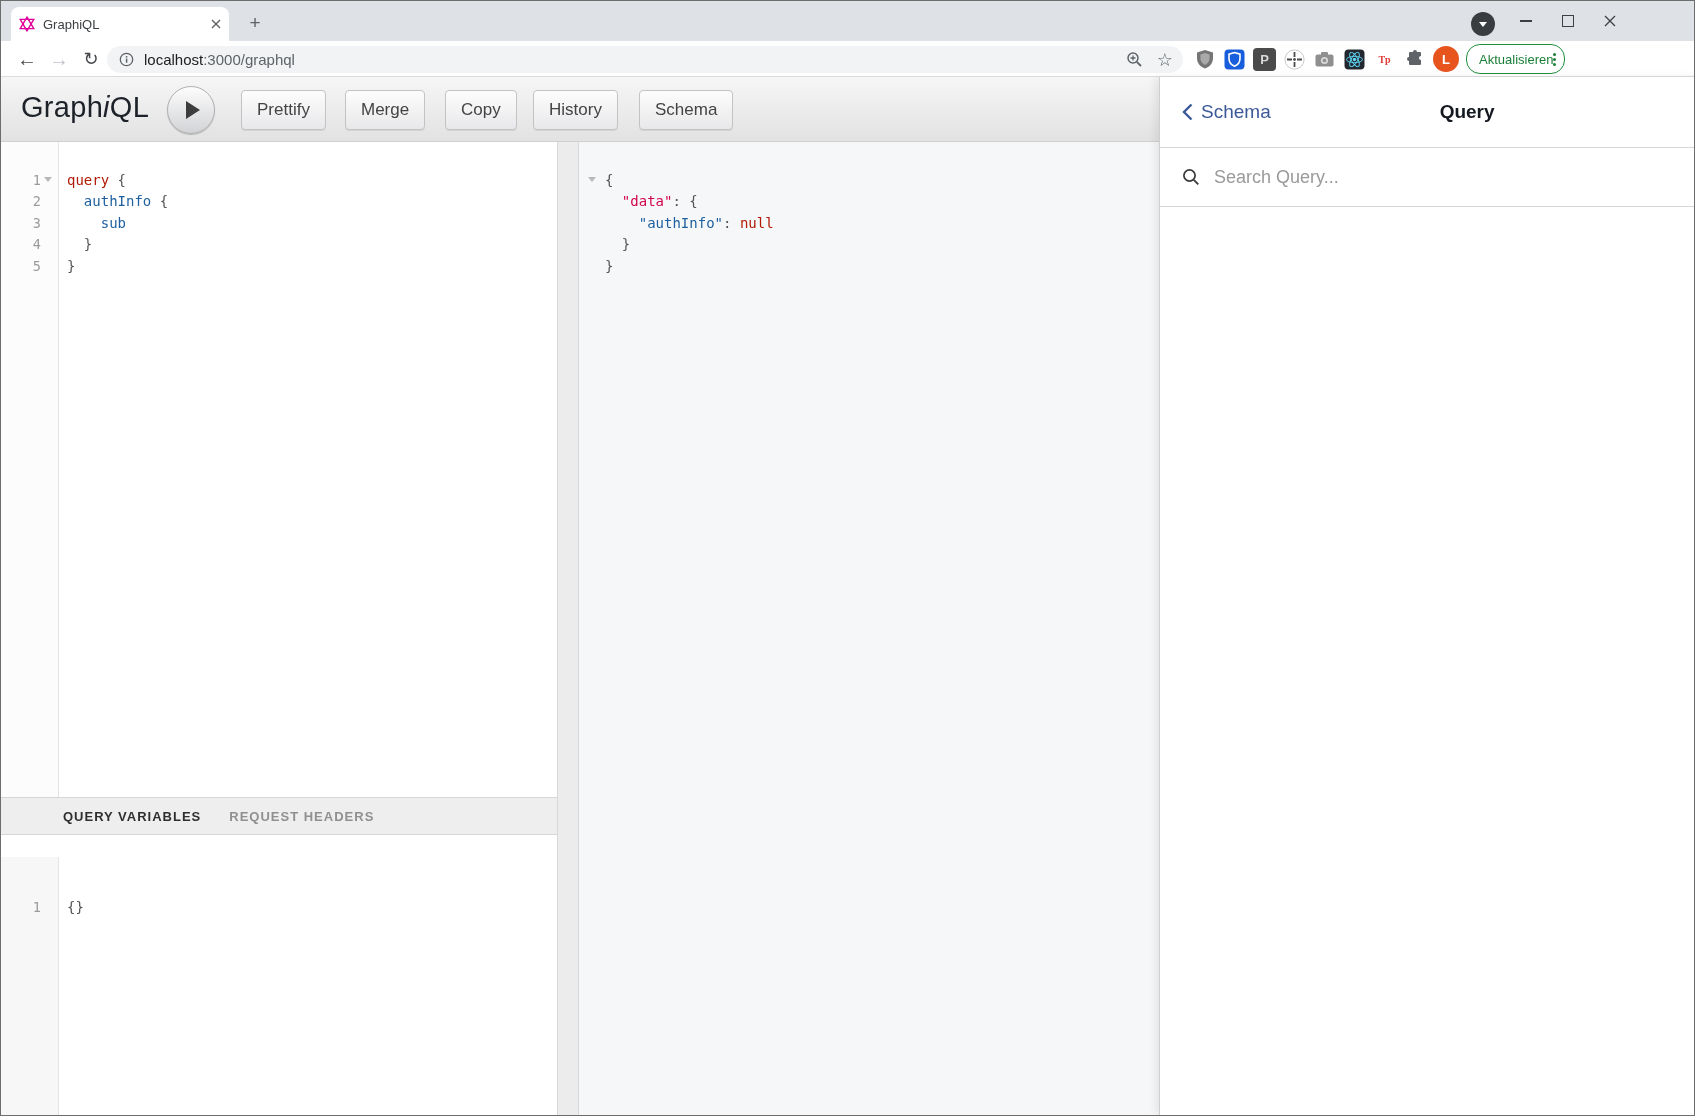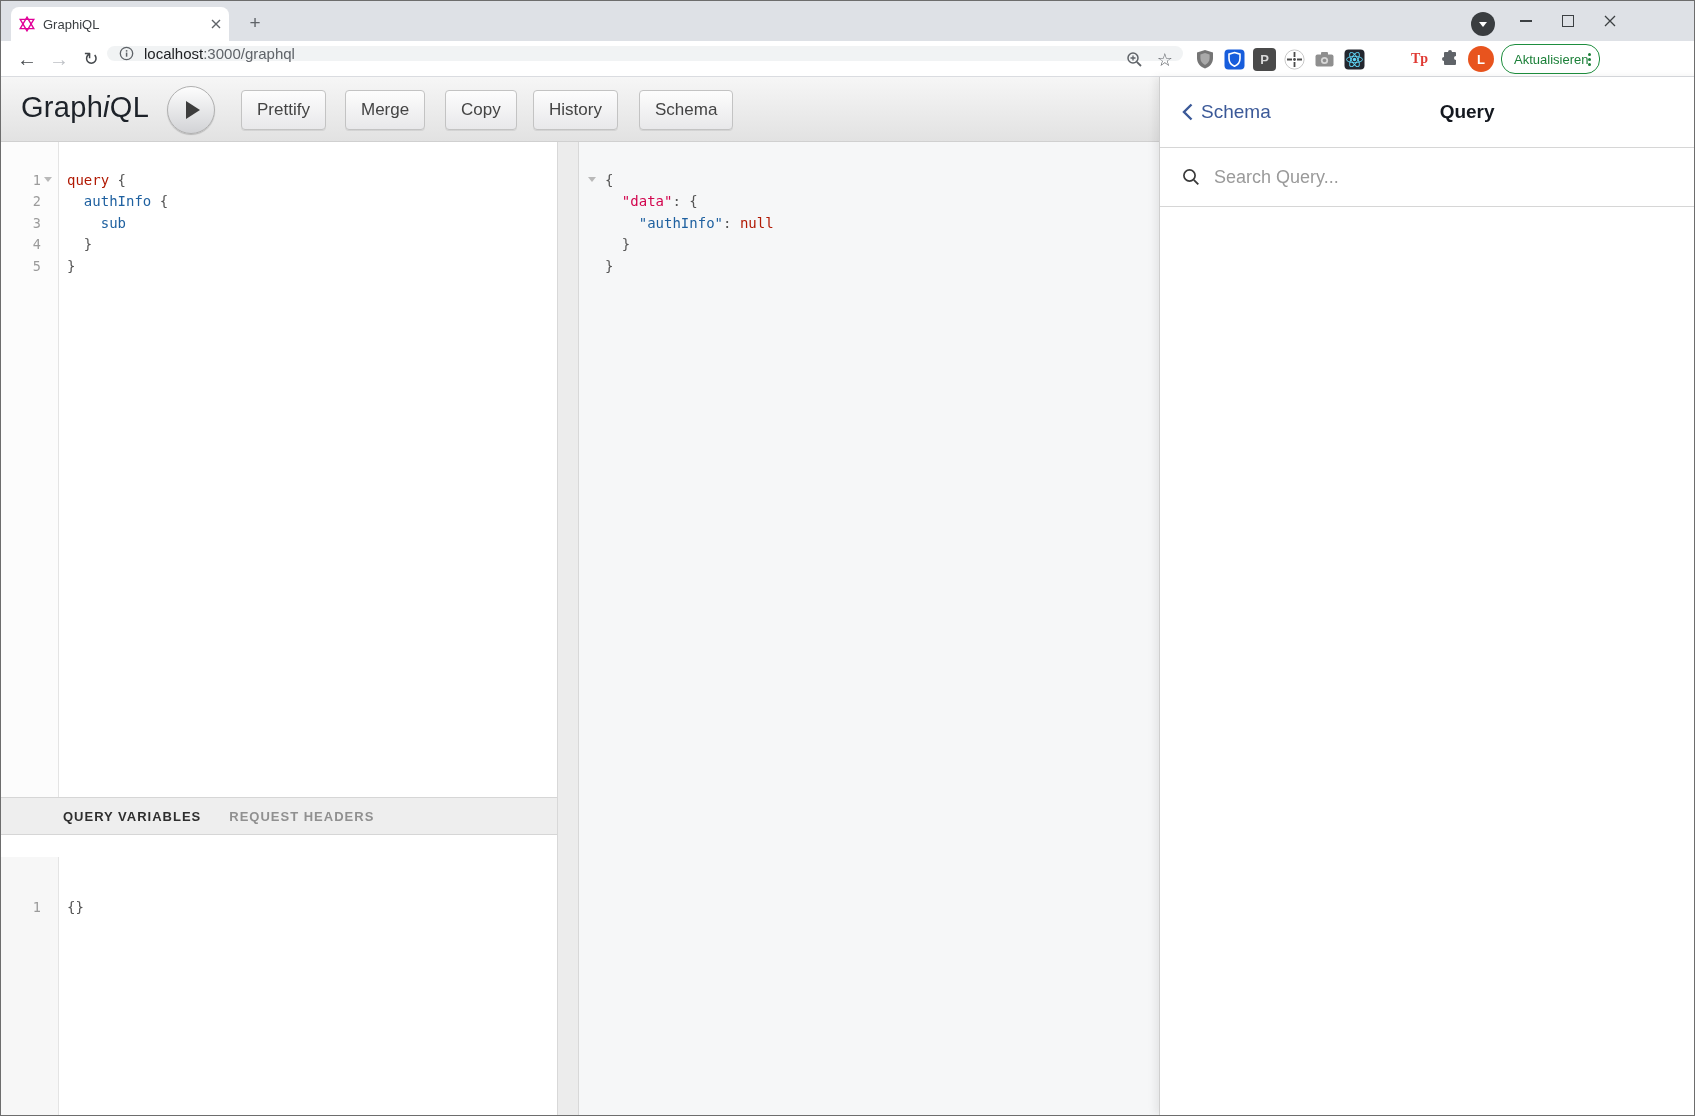--- a/index.html
+++ b/index.html
@@ -15,30 +15,30 @@
   .caret-circle{position:absolute;left:1470px;top:11px;width:24px;height:24px;border-radius:50%;
           background:#3a3d40;display:flex;align-items:center;justify-content:center;}
   .caret-down{width:0;height:0;border-left:4px solid transparent;border-right:4px solid transparent;border-top:5px solid #fff;}
   .winbtn{position:absolute;top:0;width:42px;height:40px;display:flex;align-items:center;justify-content:center;}
   .minimize-glyph{width:12px;height:2px;background:#3c4043;display:inline-block;}
   .maximize-glyph{width:10px;height:10px;border:1.5px solid #3c4043;display:inline-block;}
   
   .toolbar{position:absolute;left:0;top:40px;width:100%;height:36px;background:#fff;border-bottom:1px solid #dadce0;box-sizing:border-box;}
   .navbtn{position:absolute;top:40px;height:36px;width:32px;display:flex;align-items:center;justify-content:center;
           font-size:20px;color:#45494d;}
-  .omnibox{position:absolute;left:106px;top:45px;width:1076px;height:15px;background:#f1f3f4;border-radius:14px;
+  .omnibox{position:absolute;left:106px;top:45px;width:1076px;height:27px;background:#f1f3f4;border-radius:14px;
            display:flex;align-items:center;padding:0 12px;box-sizing:border-box;}
   .url{font-size:15px;margin-left:10px;white-space:nowrap;}
   .url .host{color:#202124;} .url .rest{color:#5f6368;}
   .omni-right{position:absolute;right:10px;top:0;height:27px;display:flex;align-items:center;gap:14px;}
   .star{font-size:18px;color:#5f6368;line-height:1;}
   .ext-row{position:absolute;left:1192px;top:40px;height:36px;display:flex;align-items:center;gap:7px;}
   .ext{width:23px;height:23px;display:flex;align-items:center;justify-content:center;}
   .ext-p{background:#4a4a4a;border-radius:4px;color:#d8d8d8;font-size:13px;font-weight:bold;}
-  .ext-tp{color:#e03a34;font-size:14px;font-weight:bold;font-family:"Liberation Serif",serif;margin-left:35px;}
+  .ext-tp{color:#e03a34;font-size:10px;font-weight:bold;font-family:"Liberation Serif",serif;}
   .avatar{width:26px;height:26px;border-radius:50%;background:#e8541e;color:#fff;font-size:13px;font-weight:bold;
           display:flex;align-items:center;justify-content:center;}
   .update-pill{height:28px;border:1px solid #1e8e3e;border-radius:14px;display:flex;align-items:center;
                padding:0 8px 0 12px;color:#1a7f37;font-size:13px;background:#fff;}
   .kebab{display:flex;flex-direction:column;gap:2px;}
   .kebab i{width:3px;height:3px;border-radius:50%;background:#1a7f37;display:block;}
   
   .gql-topbar{position:absolute;left:0;top:76px;width:1158px;height:65px;
               background:linear-gradient(#f6f6f6,#e2e2e2);border-bottom:1px solid #d0d0d0;box-sizing:border-box;}
   .gql-logo{position:absolute;left:20px;top:14px;font-size:29px;color:#1d2229;letter-spacing:.3px;}

